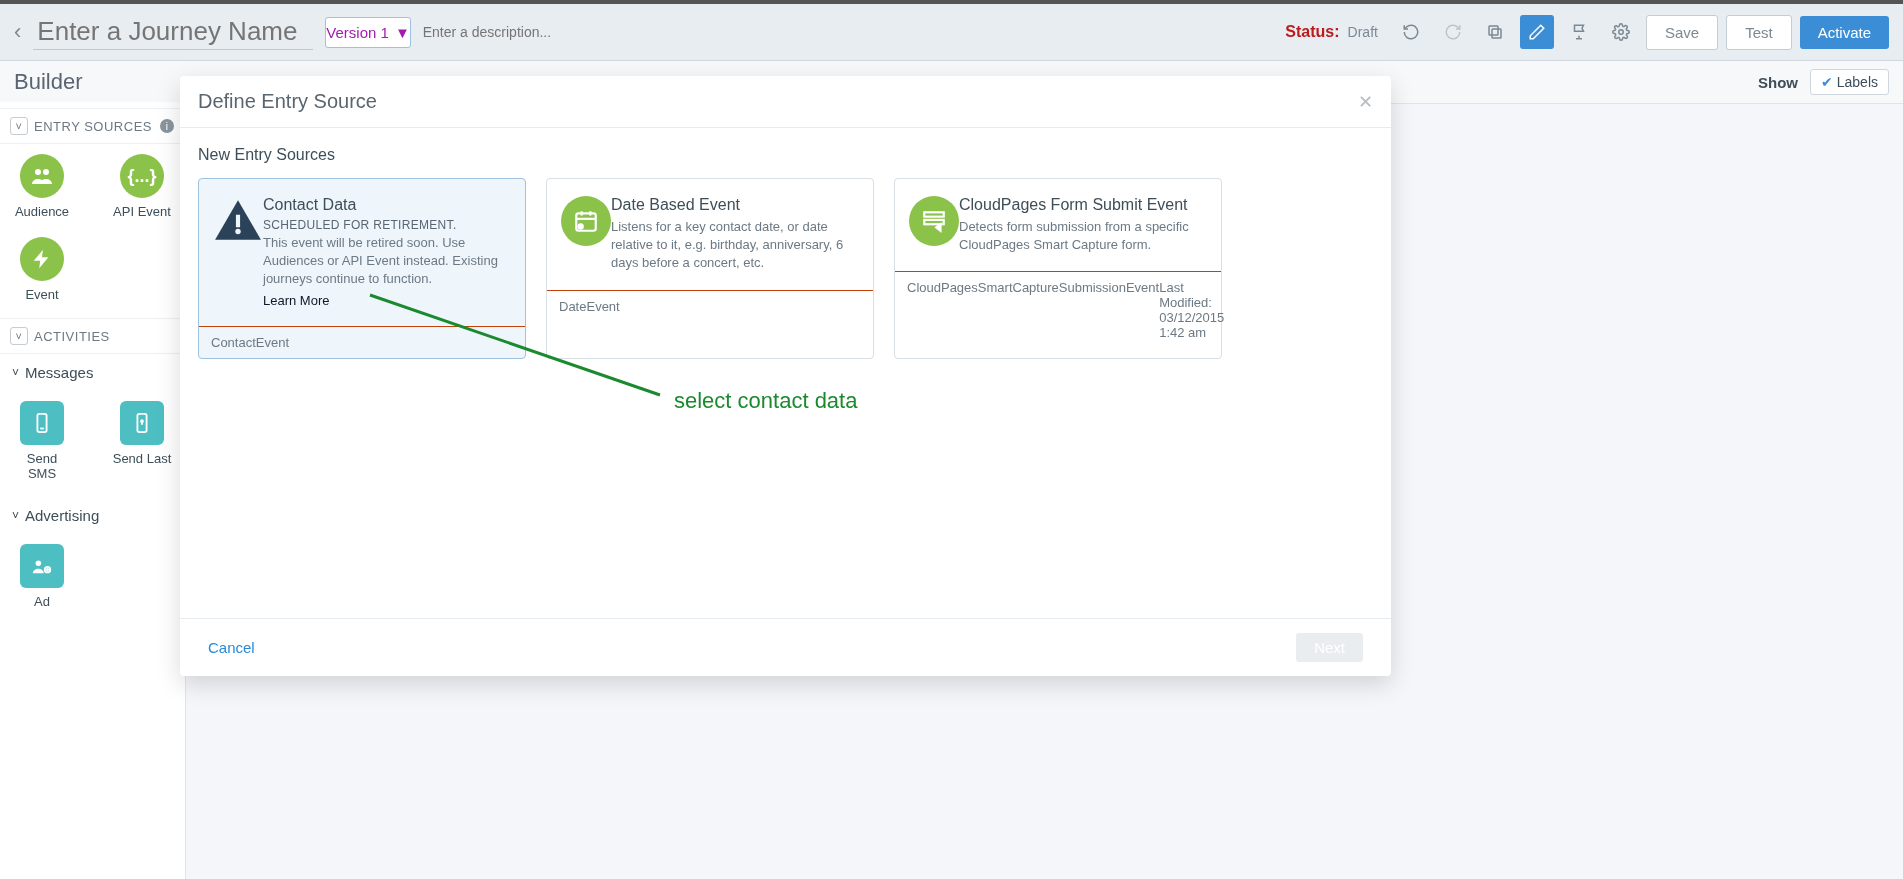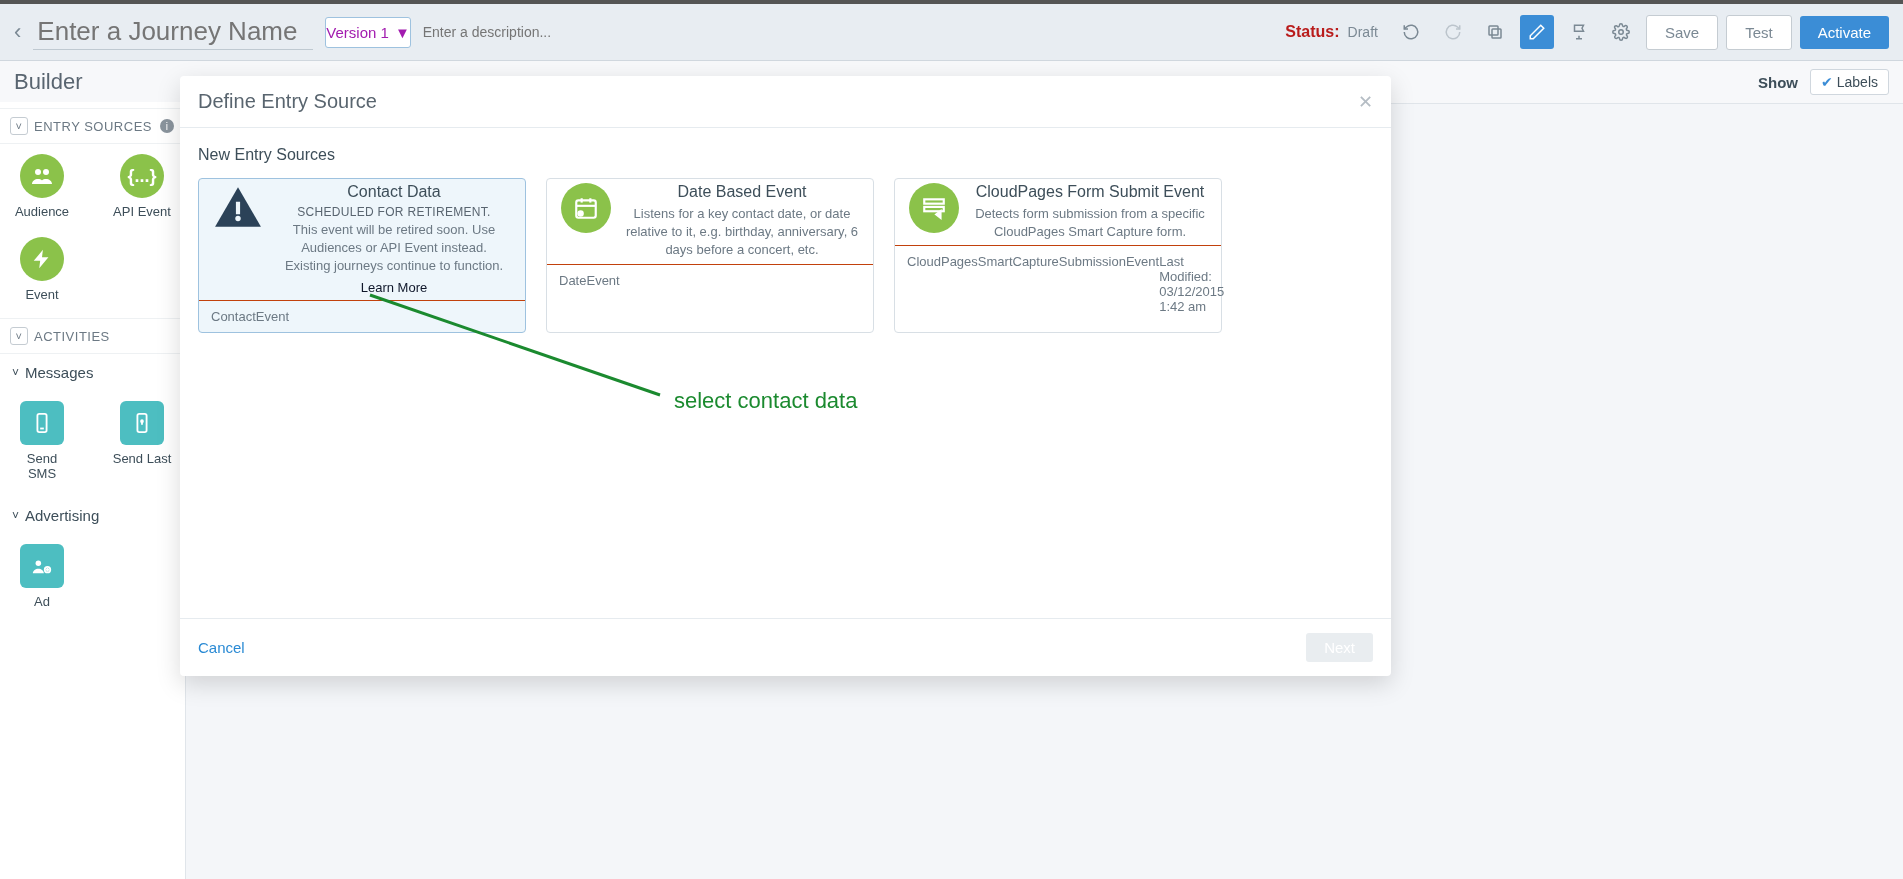--- a/index.html
+++ b/index.html
@@ -37,30 +37,30 @@
 .modal-backdrop { position: absolute; inset: 0; background: rgba(0,0,0,0); pointer-events: none; }
 .modal { position: absolute; left: 180px; top: 76px; width: 1211px; height: 600px; background: #fff; border-radius: 4px; box-shadow: 0 8px 24px rgba(0,0,0,0.15); display: flex; flex-direction: column; pointer-events: auto; }
 .modal-header { display: flex; align-items: center; padding: 14px 18px; border-bottom: 1px solid #e6ebef; gap: 24px; }
 .modal-header h2 { font-size: 20px; font-weight: 400; color: #59656f; }
 .modal-close { margin-left: auto; color: #b5bdc4; font-size: 18px; cursor: pointer; }
 .modal-body { flex: 1; padding: 18px 18px 10px 18px; overflow: auto; }
 .body-title { font-size: 16px; color: #3d4e59; margin-bottom: 14px; }
 .cards { display: flex; gap: 20px; }
 .card { width: 328px; border: 1px solid #d8dfe5; border-radius: 4px; background: #fff; display: flex; flex-direction: column; cursor: pointer; }
 .card.selected { background: #eef6fb; border-color: #9ec2df; }
-.card-main { display: flex; gap: 14px; padding: 4px 14px; text-align: center; }
+.card-main { display: flex; padding: 17px 14px; }
 .card-icon { width: 50px; height: 50px; border-radius: 50%; display: inline-flex; align-items: center; justify-content: center; flex-shrink: 0; }
 .card-icon.warn { color: #2b4258; }
 .card-icon.green { background: #8bc24a; color: #fff; font-size: 22px; }
 .card-title { font-size: 16px; color: #3d4e59; margin-bottom: 4px; }
 .card-sub { font-size: 12px; color: #596570; letter-spacing: 0.3px; margin-bottom: 2px; }
 .card-desc { font-size: 13px; color: #6c7984; line-height: 1.4; }
 .learn-more { font-size: 13px; color: #0f172a; cursor: pointer; margin-top: 4px; display: inline-block; }
 .card-footer { border-top: 1px solid #c2410c; padding: 8px 12px; font-size: 13px; color: #6c7984; display: flex; justify-content: space-between; }
-.modal-footer { display: flex; align-items: center; padding: 14px 18px; border-top: 1px solid #e6ebef; }
+.modal-footer { display: flex; align-items: center; padding: 14px 28px; border-top: 1px solid #e6ebef; }
 .cancel-link { color: #2a8ad4; font-size: 15px; cursor: pointer; }
 .next-btn { margin-left: auto; background: #e9edf0; color: #fff; border: none; padding: 6px 18px; border-radius: 3px; font-size: 15px; cursor: default; }
 
 .annotation { position: absolute; left: 674px; top: 388px; font-size: 22px; color: #1b8a2f; pointer-events: none; }
 .arrow-svg { position: absolute; left: 360px; top: 290px; pointer-events: none; }
 </style>
 </head>
 <body>
 
 <div class="topbar">

